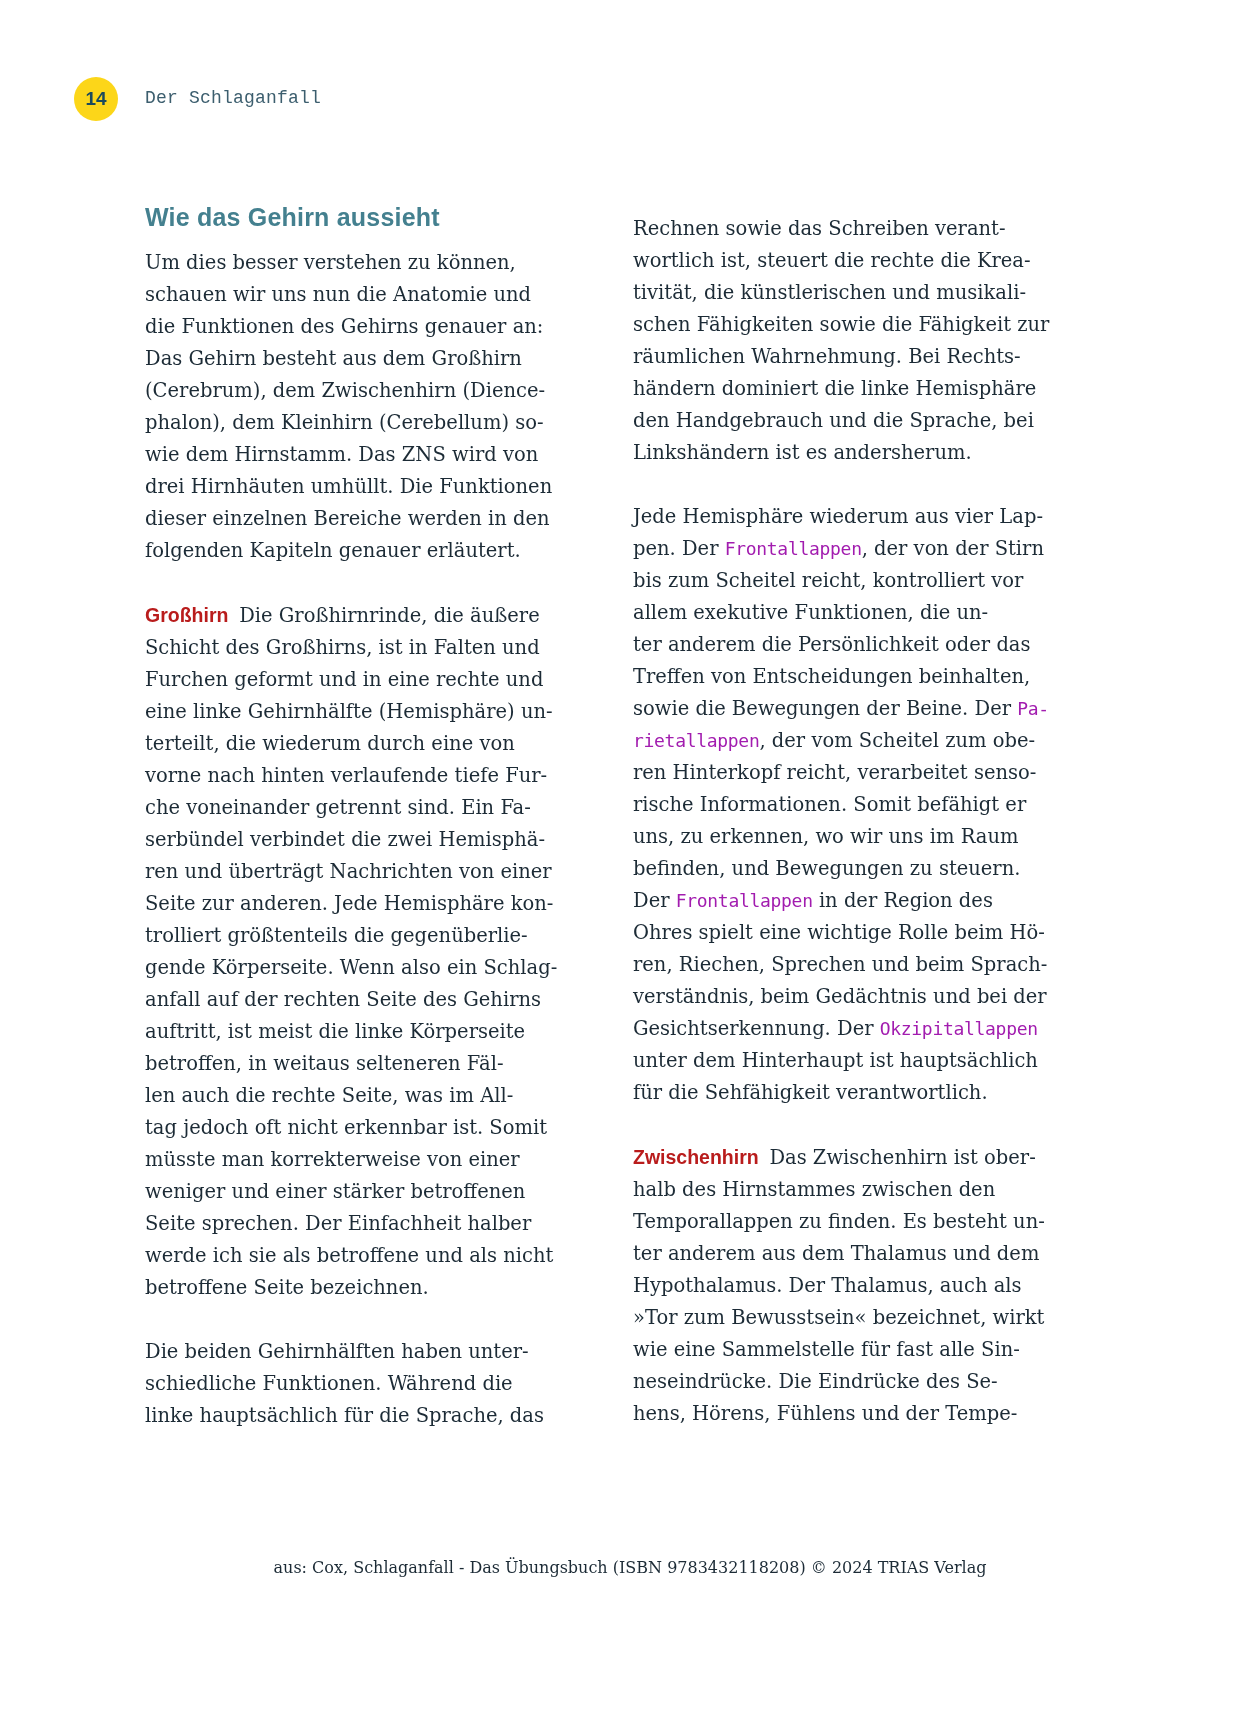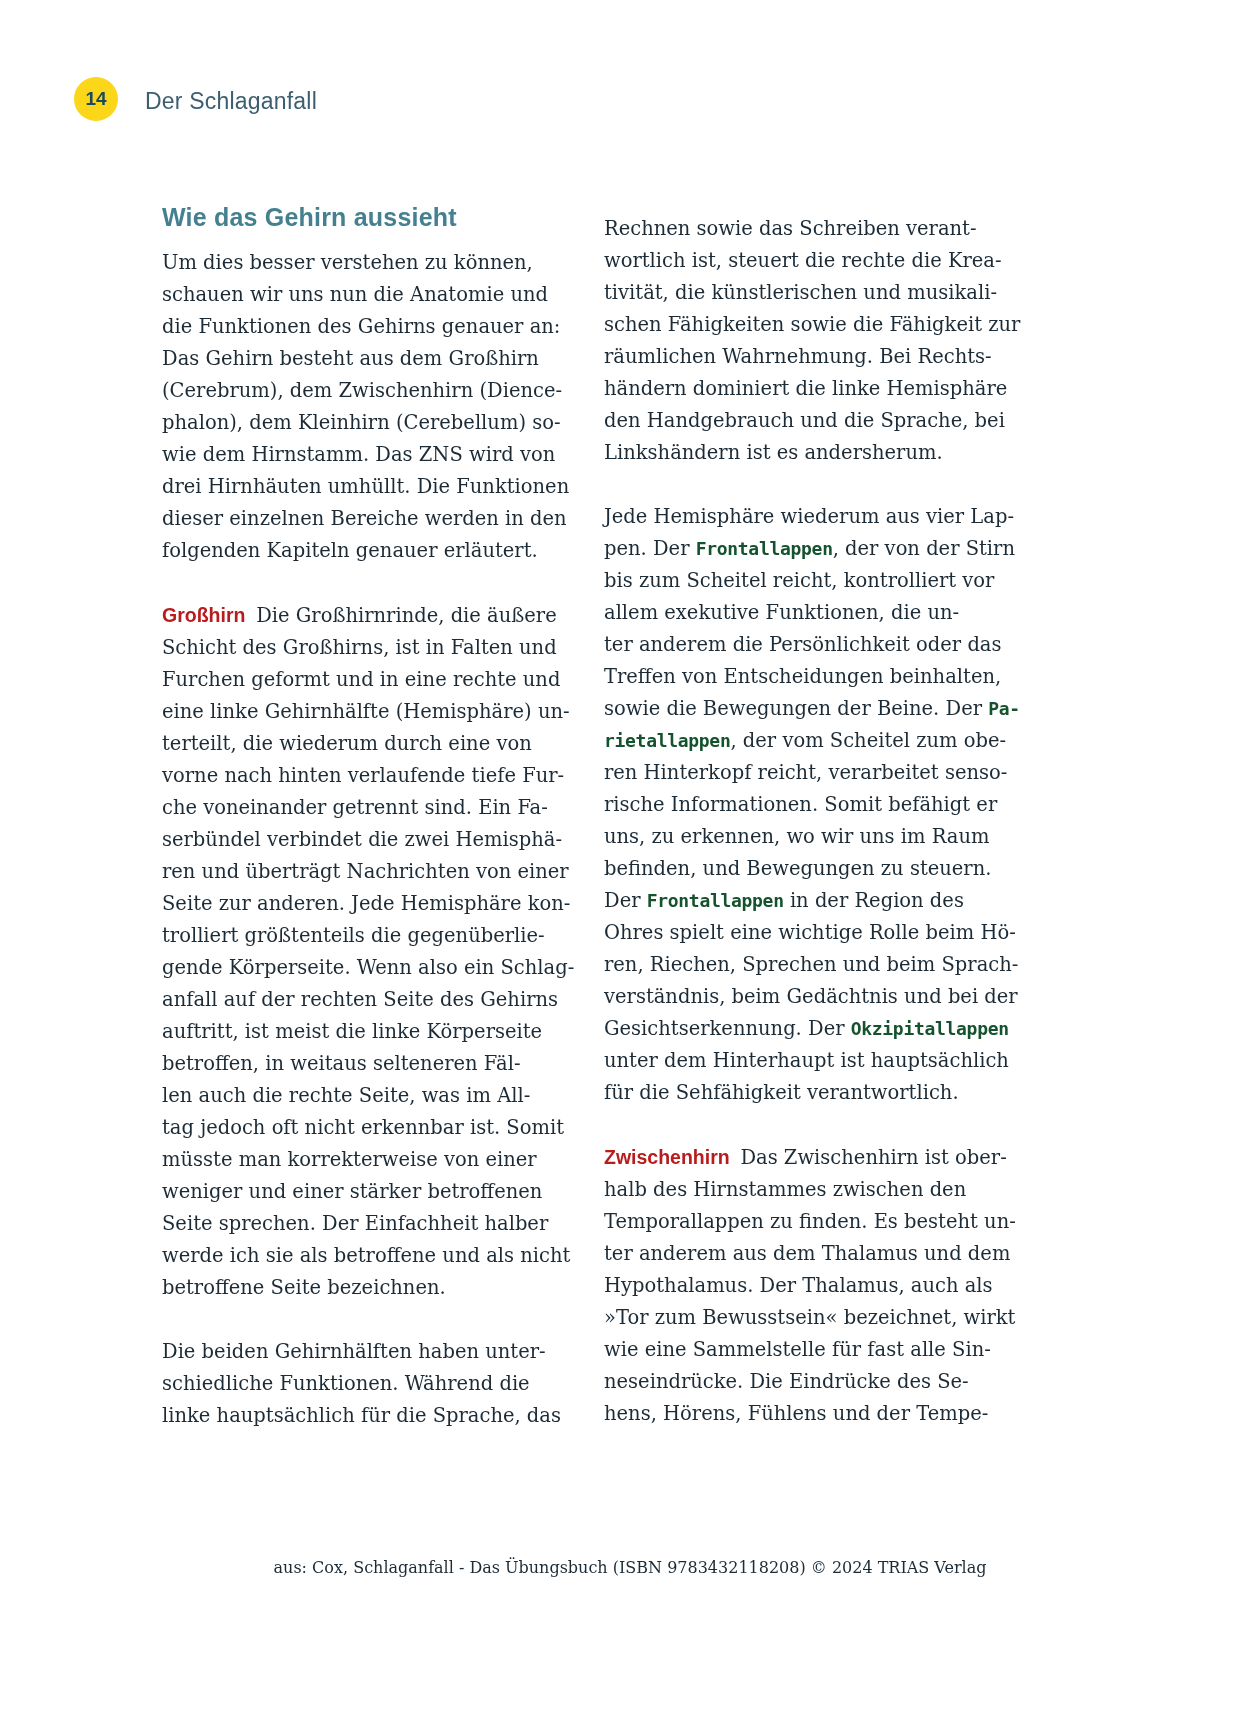--- a/index.html
+++ b/index.html
@@ -28,30 +28,31 @@
     font-family: "Liberation Sans", sans-serif;
     font-weight: bold;
     font-size: 19px;
     color: #1b4a5c;
     text-align: right;
   }
   .running-header {
     position: absolute;
     left: 145px;
     top: 88px;
-    font-family: Liberation Sans, sans-serif;
-    font-size: 23px;
+    font-family: Liberation Mono, monospace;
+    font-size: 18px;
     color: #3c5e6e;
     letter-spacing: 0.2px;
   }
   .columns {
     position: absolute;
-    left: 162px;
+    left: 145px;
     top: 203px;
     display: flex;
+    gap: 46px;
   }
   .col { width: 442px; }
   .col-right { padding-top: 10px; }
   .heading {
     font-family: "Liberation Sans", sans-serif;
     font-size: 25px;
     font-weight: bold;
     color: #44808f;
     margin: 0 0 15px 0;
     letter-spacing: 0.2px;
@@ -64,22 +65,22 @@
   }
   .lead {
     font-family: "Liberation Sans", sans-serif;
     font-weight: bold;
     color: #b91c1c;
     font-size: 19.5px;
     margin-right: 0.55em;
   }
   .term {
     font-family: "DejaVu Sans Mono", monospace;
-    font-weight: bold;
-    color: #14532d;
+    font-weight: normal;
+    color: #a21caf;
     font-size: 18px;
     letter-spacing: -0.3px;
   }
   .footer {
     position: absolute;
     left: 0;
     top: 1558px;
     width: 100%;
     text-align: center;
     font-size: 16px;

